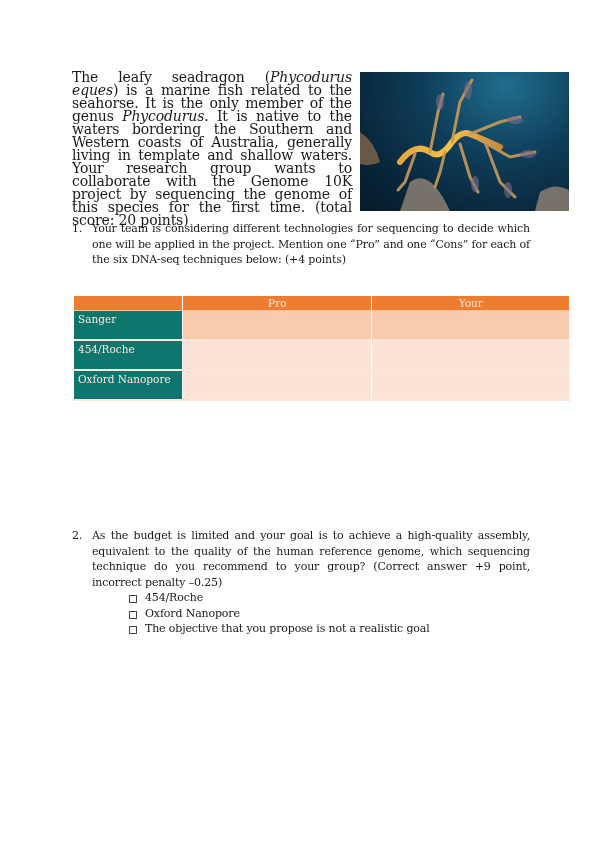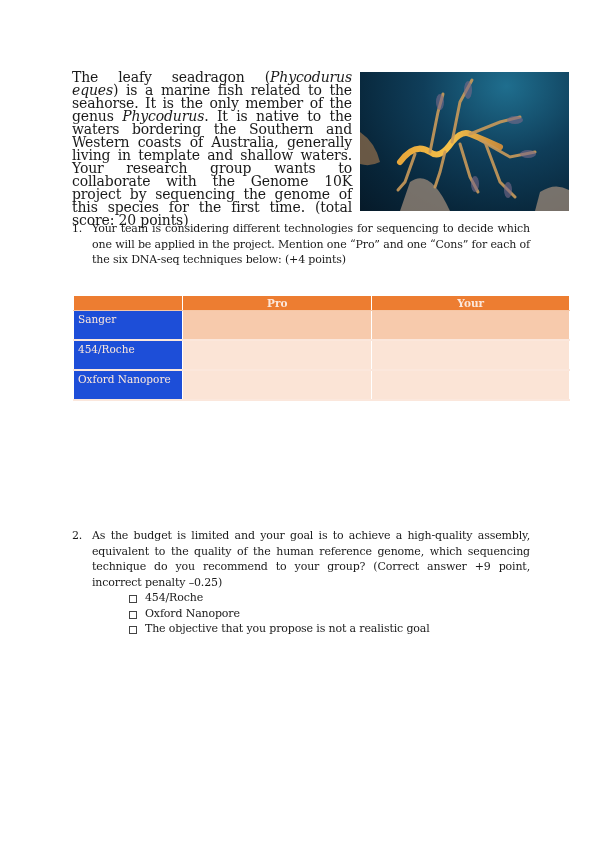--- a/index.html
+++ b/index.html
@@ -20,23 +20,23 @@
     .q { position: absolute; left: 72px; font-size: 11px; line-height: 15.5px; letter-spacing: -0.15px; }
     .q .num { position: absolute; left: 0; top: 0; }
     .q .txt { margin-left: 20px; text-align: justify; display: block; }
     .q1 { top: 221px; width: 458px; }
     .q2 { top: 528px; width: 458px; }
     table.seq {
       position: absolute; left: 73px; top: 296px; width: 497px;
       border-collapse: collapse; font-size: 10.5px; table-layout: fixed;
     }
     table.seq td, table.seq th { padding: 0 4px; vertical-align: top; border: 1px solid #ffffff; border-top: 0; border-bottom: 2px solid #fbe7dc; }
-    table.seq th { background: #ed7d31; color: #fbe7dc; font-weight: bold; height: 14px; line-height: 14px; border-bottom: 1px solid #f6c6a4; }
+    table.seq th { background: #ed7d31; color: #fbe7dc; font-weight: normal; height: 14px; line-height: 14px; border-bottom: 1px solid #f6c6a4; }
     table.seq td { height: 28px; line-height: 16px; }
-    table.seq td.tech { background: #1d4ed8; color: #fbe7dc; }
+    table.seq td.tech { background: #0f766e; color: #fbe7dc; }
     tr.odd td.cell { background: #f7caac; }
     tr.even td.cell { background: #fbe4d6; }
     .col1 { width: 105px; } .col2 { width: 182px; } .col3 { width: 190px; }
     .options { position: absolute; left: 128px; top: 590px; font-size: 11px; line-height: 15.5px; letter-spacing: -0.15px; margin: 0; padding: 0; list-style: none; }
     .options li { position: relative; padding-left: 17px; }
     .options .box { position: absolute; left: 1px; top: 5px; width: 6px; height: 6px; border: 1px solid #444; }
   </style>
 </head>
 <body>
 

